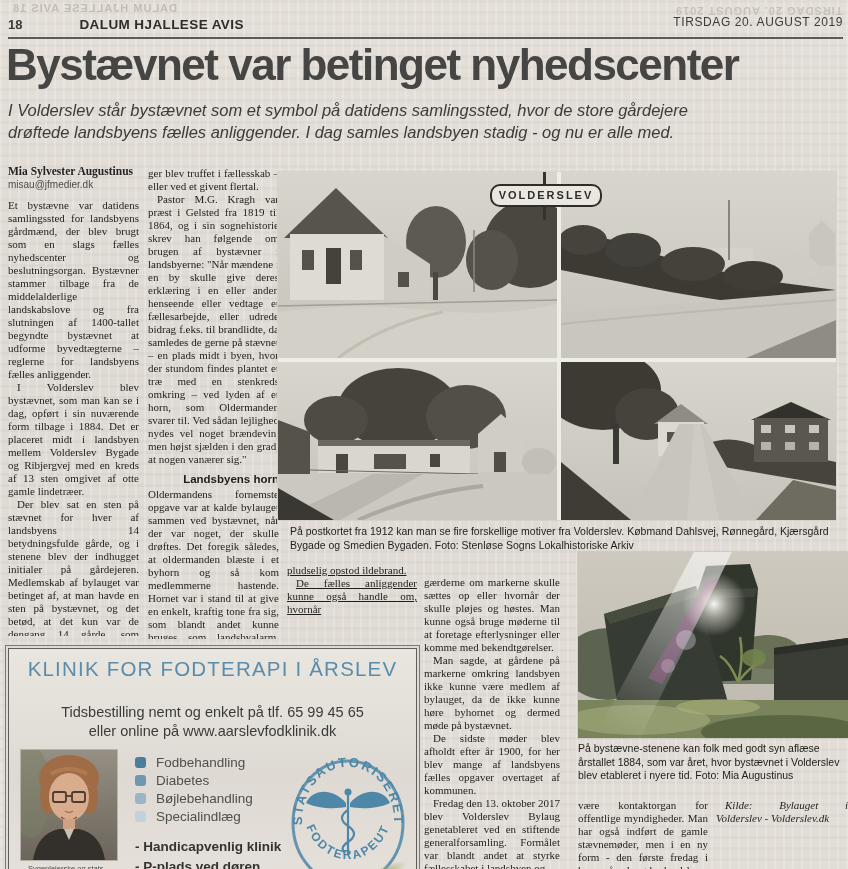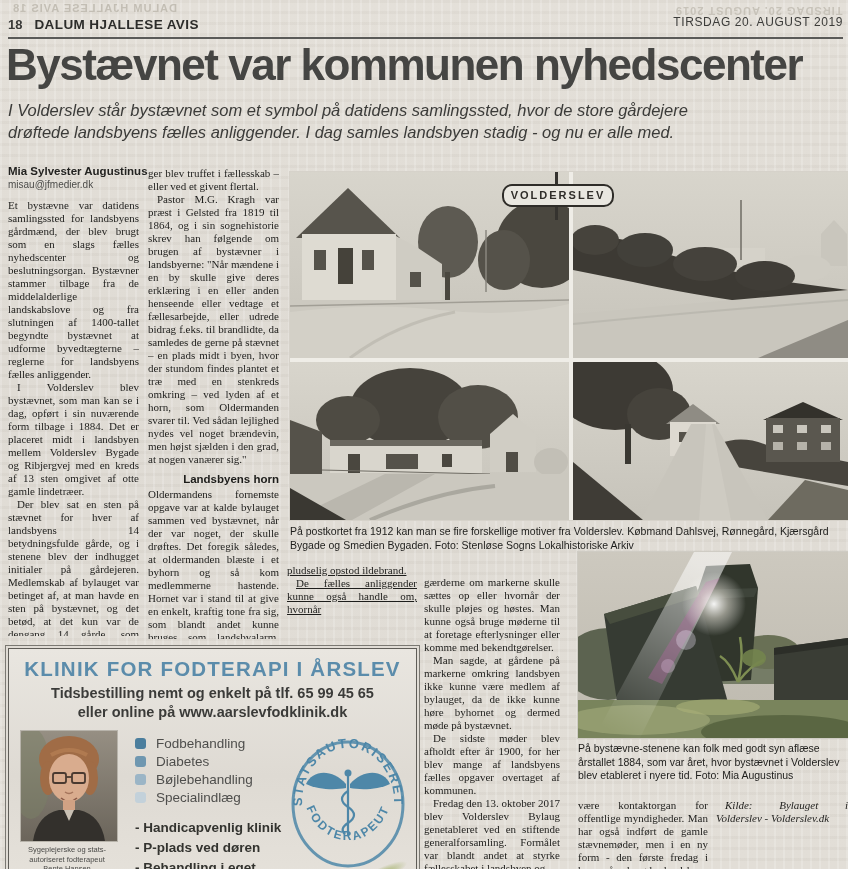--- a/index.html
+++ b/index.html
@@ -8,61 +8,61 @@
     background:#e0dcd5;
     background-image:
       repeating-linear-gradient(90deg, rgba(255,255,255,.18) 0 2px, rgba(0,0,0,0) 2px 9px),
       repeating-linear-gradient(180deg, rgba(120,110,95,.05) 0 3px, rgba(0,0,0,0) 3px 11px),
       linear-gradient(180deg,#e4e0d9 0%,#dfdbd4 40%,#e2ded7 100%);}
   .ghost{position:absolute;color:#c3beb4;font-weight:bold;letter-spacing:1px;font-size:11px;}
   .ghost-left{top:2px;left:12px;transform:scaleX(-1);}
   .ghost-right{top:5px;right:6px;transform:rotate(180deg);opacity:.85;}
   .masthead-row{position:absolute;top:15px;left:8px;right:5px;border-bottom:2px solid #5a5a58;padding-bottom:4px;}
   .page-num{font-weight:bold;font-size:13px;color:#3a3a38;margin-right:12px;}
-  .masthead{font-weight:bold;font-size:13.5px;letter-spacing:.4px;color:#2c2c2a;}
+  .masthead{font-weight:bold;font-size:13.5px;letter-spacing:.4px;color:#2c2c2a;margin-left:45px;}
   .issue-date{float:right;font-size:12px;color:#3c3c3a;letter-spacing:.6px;}
   .headline{position:absolute;top:42px;left:6px;margin:0;font-size:44px;line-height:1.05;
     font-weight:bold;color:#454543;letter-spacing:-1.5px;white-space:nowrap;}
   .standfirst{position:absolute;top:100px;left:8px;width:705px;margin:0;
     font-size:16.5px;line-height:21.5px;color:#3b3b39;font-style:italic;}
-  .byline-name{position:absolute;top:165px;left:8px;font-size:11.5px;font-weight:bold;color:#232321;}
+  .byline-name{position:absolute;top:165px;left:8px;font-size:11.5px;font-weight:bold;color:#232321;font-family:Liberation Serif, serif;}
   .byline-email{position:absolute;top:179px;left:8px;font-size:10px;color:#4c4c4a;}
   .col{position:absolute;font-family:"Liberation Serif",serif;font-size:11px;line-height:13px;
     text-align:justify;color:#1e1e1c;overflow:hidden;}
   .col p{margin:0;}
   .col p.ind{text-indent:9px;}
   .col1{left:8px;top:199px;width:131px;height:437px;}
   .col2{left:148px;top:167px;width:131px;height:472px;}
   .col3{left:287px;top:564px;width:130px;height:58px;text-decoration:underline;}
   .col4{left:424px;top:576px;width:136px;height:293px;}
   .col5{left:578px;top:799px;width:130px;height:70px;}
   .col6{left:716px;top:799px;width:132px;height:70px;}
   .subhead{font-family:"Liberation Sans",sans-serif;font-size:11.5px;font-weight:bold;
     text-align:right;margin:7px 0 2px 0 !important;color:#1c1c1a;}
   .source-line{font-style:italic;text-indent:9px;}
-  .montage{position:absolute;left:290px;top:172px;width:558px;height:348px;background:#efede7;
+  .montage{position:absolute;left:278px;top:172px;width:558px;height:348px;background:#efede7;
     display:grid;grid-template-columns:279px 275px;grid-template-rows:186px 158px;gap:4px;
     box-shadow:0 0 0 1px #d6d2ca;}
   .montage svg{display:block;width:100%;height:100%;}
   .village-sign{position:absolute;left:212px;top:12px;width:108px;height:19px;background:#e9e7e0;
     border:2px solid #2f2d29;border-radius:10px;text-align:center;font-weight:bold;font-size:11px;
     line-height:19px;letter-spacing:2px;color:#2f2d29;z-index:3;}
   .sign-pole{position:absolute;left:265px;width:3px;background:#35332f;z-index:2;}
   .pole-top{top:0;height:13px;} .pole-bottom{top:34px;height:14px;}
   .caption{position:absolute;font-weight:normal;font-size:10.5px;line-height:13.5px;color:#1d1d1b;}
   .montage-caption{left:290px;top:525px;width:556px;}
   .stone-photo{position:absolute;left:578px;top:552px;width:270px;height:186px;box-shadow:0 0 0 1px #cfccc4;}
   .stone-photo svg{display:block;width:100%;height:100%;}
   .stone-caption{left:578px;top:742px;width:266px;}
   .ad{position:absolute;left:8px;top:648px;width:409px;height:232px;box-sizing:border-box;
     border:1px solid #5f5d58;box-shadow:0 0 0 2px #e0dcd5,0 0 0 3px #7a7872;
     background:linear-gradient(180deg,#e9e6e0 0%,#dedad3 55%,#e5e1da 100%);padding:5px 8px;}
-  .ad-title{margin:3px 0 3px 0;text-align:center;font-size:20.5px;font-weight:bold;
+  .ad-title{margin:3px 0 22px 0;text-align:center;font-size:20.5px;font-weight:normal;
     color:#5b8cab;letter-spacing:1.2px;}
-  .ad-book{margin:0;text-align:center;font-size:14.5px;font-weight:bold;color:#3b3b39;line-height:19px;}
+  .ad-book{margin:0;text-align:center;font-size:14.5px;font-weight:normal;color:#3b3b39;line-height:19px;}
   .ad-body{display:flex;margin-top:9px;}
   .ad-portrait{width:102px;flex:0 0 auto;}
   .ad-portrait svg{display:block;width:96px;height:110px;margin-left:4px;box-shadow:0 0 0 1px #b7b3aa;}
   .portrait-caption{margin-top:4px;font-size:7.5px;line-height:9.5px;color:#4a4a48;text-align:center;
     white-space:pre-line;width:100px;}
   .ad-lists{flex:1;padding-left:16px;padding-top:2px;}
   .service-item{display:flex;align-items:center;margin:3px 0;font-size:13.5px;color:#4e4e4c;}
   .bullet{width:11px;height:11px;border-radius:3px;margin-right:10px;flex:0 0 auto;}
   .b0{background:#4b7e9d;} .b1{background:#6f97b0;} .b2{background:#9bb5c6;} .b3{background:#c3d1da;}
   .features{margin-top:13px;font-size:13.5px;font-weight:bold;color:#33332f;line-height:20px;}
@@ -77,21 +77,21 @@
 <div class="page">
 
   <div class="ghost ghost-left">DALUM HJALLESE AVIS  18</div>
   <div class="ghost ghost-right">TIRSDAG 20. AUGUST 2019</div>
 
   <div class="masthead-row">
     <span class="page-num">18</span><span class="masthead">DALUM HJALLESE AVIS</span>
     <span class="issue-date">TIRSDAG 20. AUGUST 2019</span>
   </div>
 
-  <h1 class="headline">Bystævnet var kommunen nyhedscenter</h1>
+  <h1 class="headline">Bystævnet var betinget nyhedscenter</h1>
   <p class="standfirst">I Volderslev står bystævnet som et symbol på datidens samlingssted, hvor de store gårdejere drøftede landsbyens fælles anliggender. I dag samles landsbyen stadig - og nu er alle med.</p>
 
   <div class="byline-name">Mia Sylvester Augustinus</div>
   <div class="byline-email">misau@jfmedier.dk</div>
 
   <div class="col col1">
     <p>Et bystævne var datidens samlingssted for landsbyens gårdmænd, der blev brugt som en slags fælles nyhedscenter og beslutningsorgan. Bystævner stammer tilbage fra de middelalderlige landskabslove og fra slutningen af 1400-tallet begyndte bystævnet at udforme byvedtægterne – reglerne for landsbyens fælles anliggender.</p>
     <p class="ind">I Volderslev blev bystævnet, som man kan se i dag, opført i sin nuværende form tilbage i 1884. Det er placeret midt i landsbyen mellem Volderslev Bygade og Ribjergvej med en kreds af 13 sten omgivet af otte gamle lindetræer.</p>
     <p class="ind">Der blev sat en sten på stævnet for hver af landsbyens 14 betydningsfulde gårde, og i stenene blev der indhugget initialer på gårdejeren. Medlemskab af bylauget var betinget af, at man havde en sten på bystævnet, og det betød, at det kun var de dengang 14 gårde, som havde indflydelse i landsbyen.</p>
 

